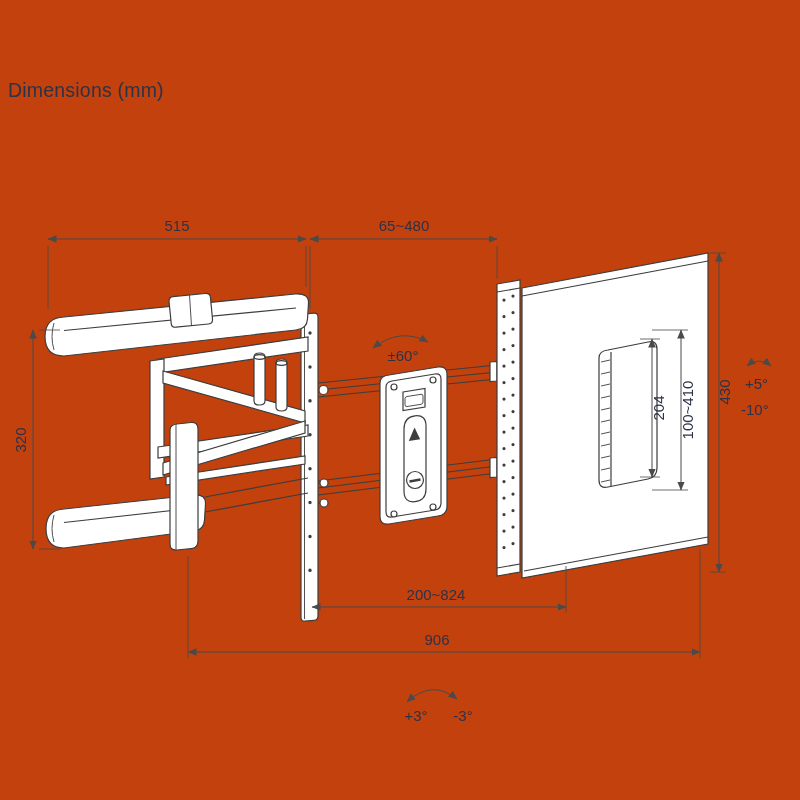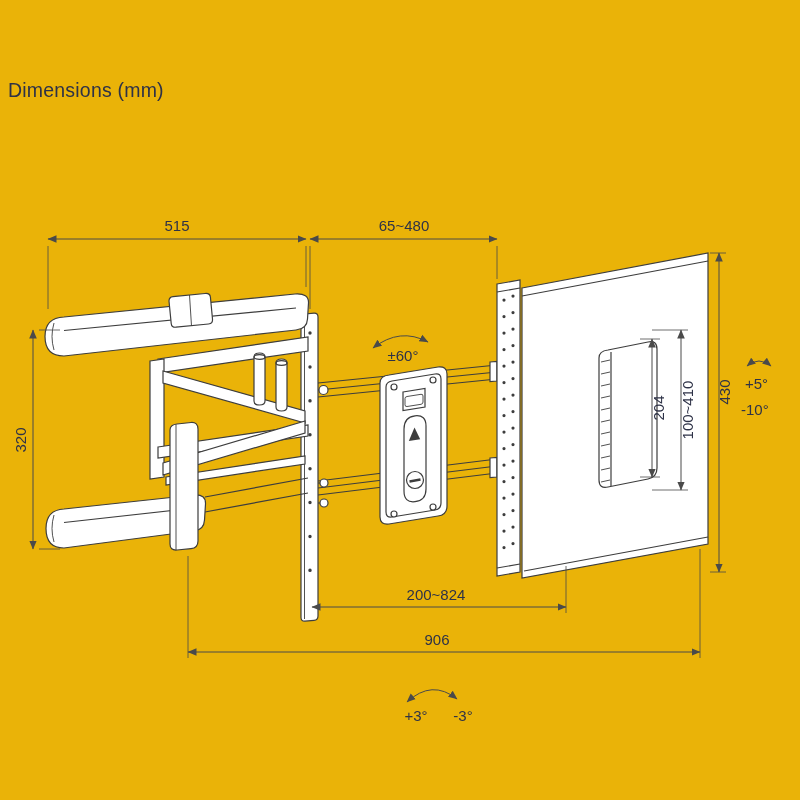--- a/index.html
+++ b/index.html
@@ -1,16 +1,16 @@
 <!DOCTYPE html>
 <html><head>
 <meta charset="utf-8">
 <style>
   html,body{margin:0;padding:0;background:#ffffff;}
-  .page{width:800px;height:800px;position:relative;background:#eab308;overflow:hidden;}
+  .page{width:800px;height:800px;position:relative;background:#c2410c;overflow:hidden;}
   svg{display:block;}
   text{fill:#2e3247;font-family:"Liberation Sans",sans-serif;font-size:15px;}
   .title{font-size:19.5px;letter-spacing:.2px;}
   .l{stroke:#3d3d3d;fill:none;stroke-width:1.2;}
   .w{stroke:#3d3d3d;fill:#ffffff;stroke-width:1.2;}
   .thin{stroke:#3d3d3d;fill:none;stroke-width:.9;}
   .d{stroke:#4a4a4a;fill:none;stroke-width:1;}
   .e{stroke:#4a4a4a;fill:none;stroke-width:.8;}
   .dots{stroke:#3d3d3d;stroke-linecap:round;}
 </style>

